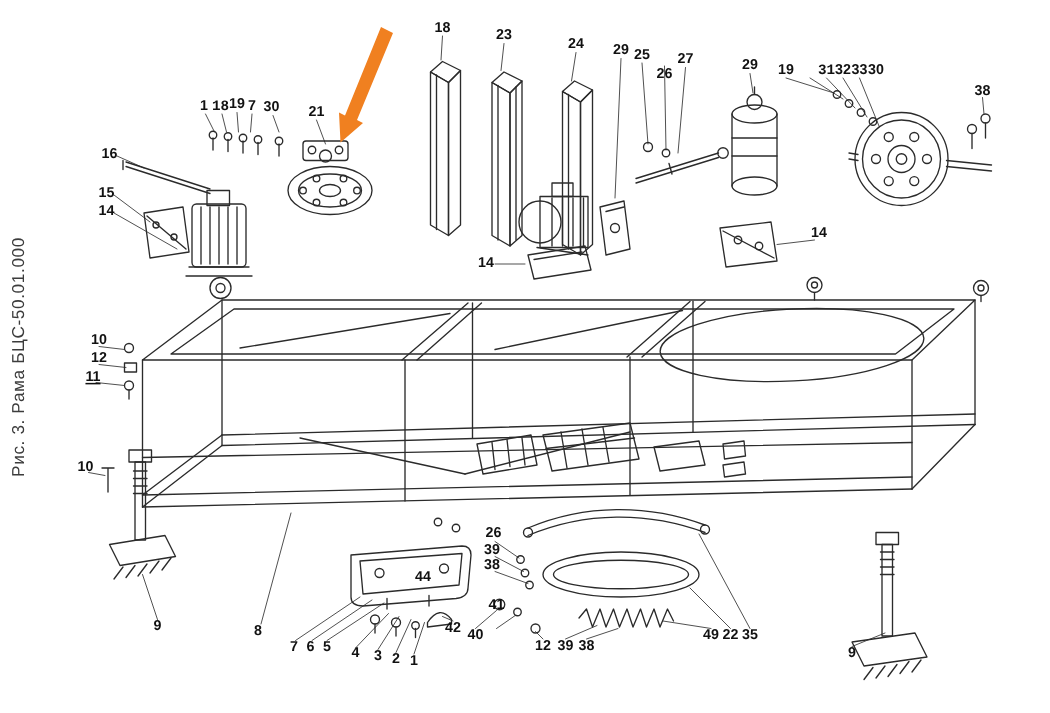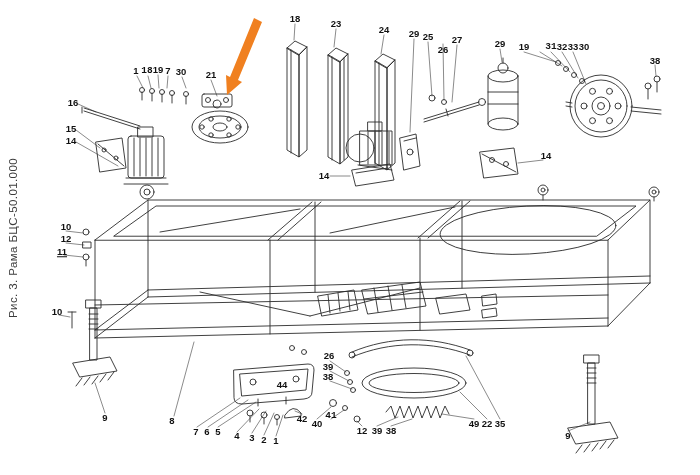--- a/index.html
+++ b/index.html
@@ -337,21 +337,21 @@
       <span class="part-label" style="left: 237px; top: 436px;">4</span>
       <span class="part-label" style="left: 252px; top: 438px;">3</span>
       <span class="part-label" style="left: 264px; top: 440px;">2</span>
       <span class="part-label" style="left: 276px; top: 441px;">1</span>
       <span class="part-label" style="left: 282px; top: 385px;">44</span>
       <span class="part-label" style="left: 302px; top: 419px;">42</span>
       <span class="part-label" style="left: 329px; top: 356px;">26</span>
       <span class="part-label" style="left: 328px; top: 367px;">39</span>
       <span class="part-label" style="left: 328px; top: 377px;">38</span>
       <span class="part-label" style="left: 317px; top: 424px; text-align: center;">40</span>
-      <span class="part-label" style="left: 331px; top: 416px; font-family: Liberation Mono, monospace;">41</span>
+      <span class="part-label" style="left: 331px; top: 404px;">41</span>
       <span class="part-label" style="left: 362px; top: 431px;">12</span>
       <span class="part-label" style="left: 377px; top: 431px;">39</span>
       <span class="part-label" style="left: 391px; top: 431px;">38</span>
       <span class="part-label" style="left: 474px; top: 424px;">49</span>
       <span class="part-label" style="left: 487px; top: 424px;">22</span>
       <span class="part-label" style="left: 500px; top: 424px;">35</span>
       <span class="part-label" style="left: 568px; top: 436px;">9</span>
     </div>
 
 </div>

